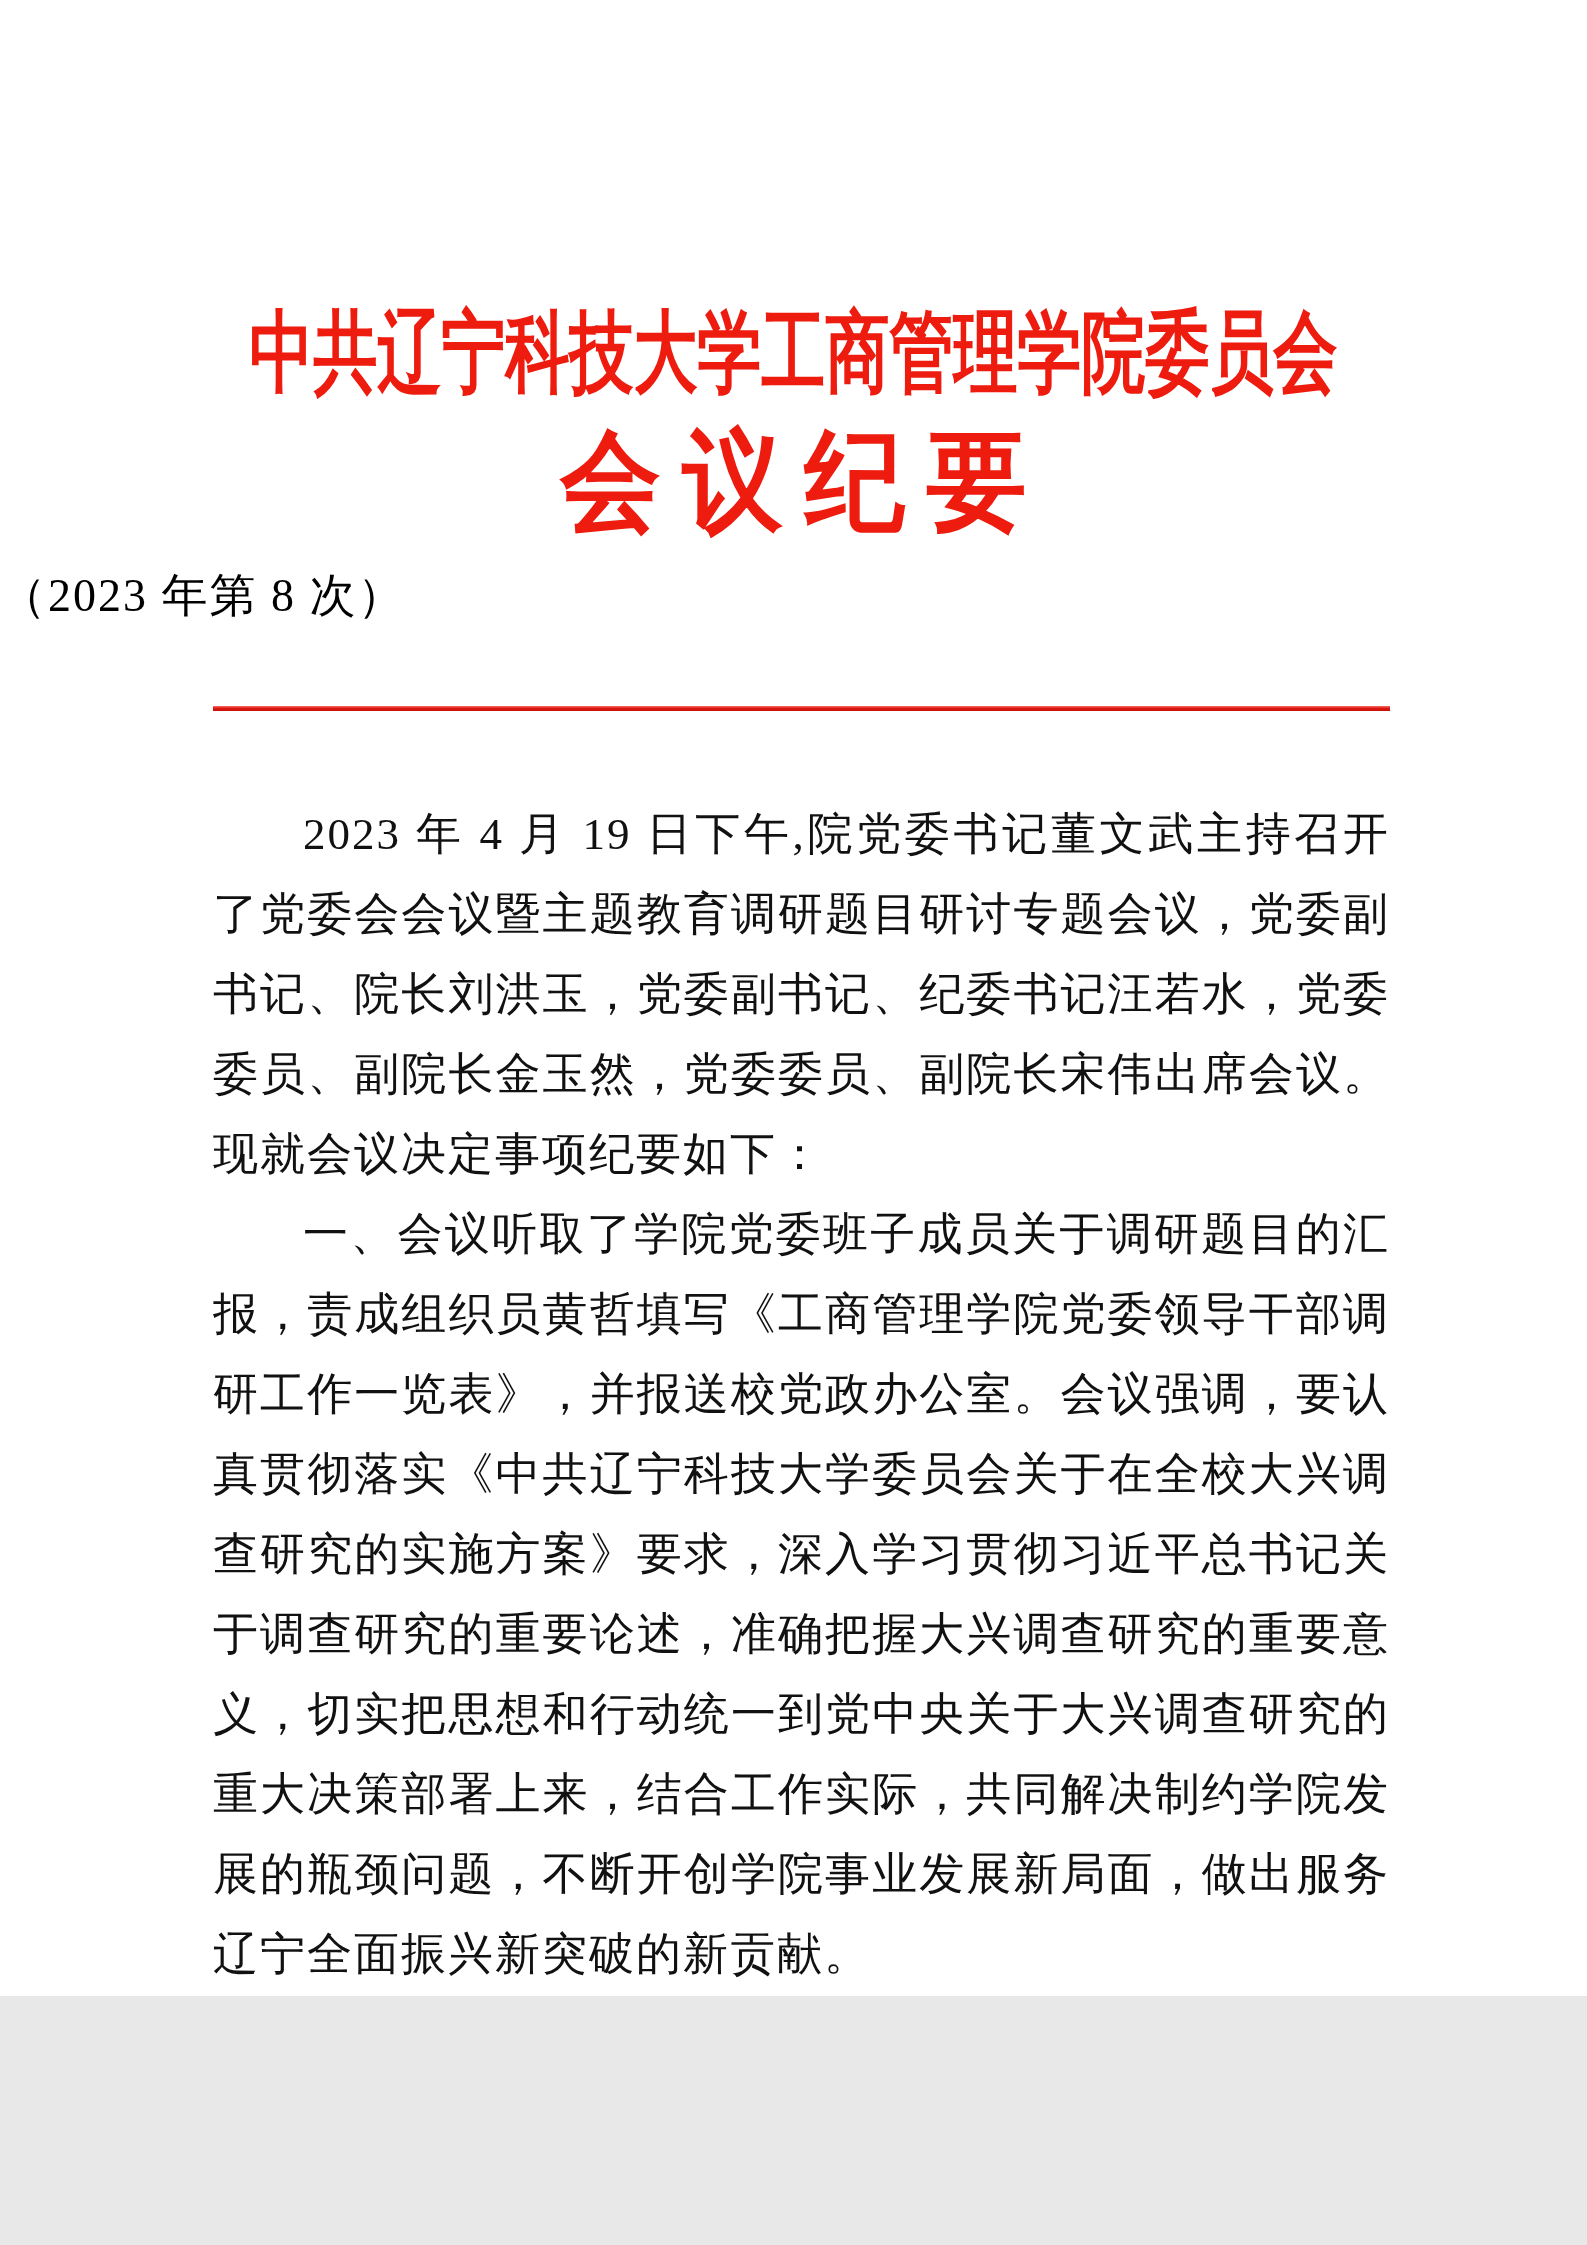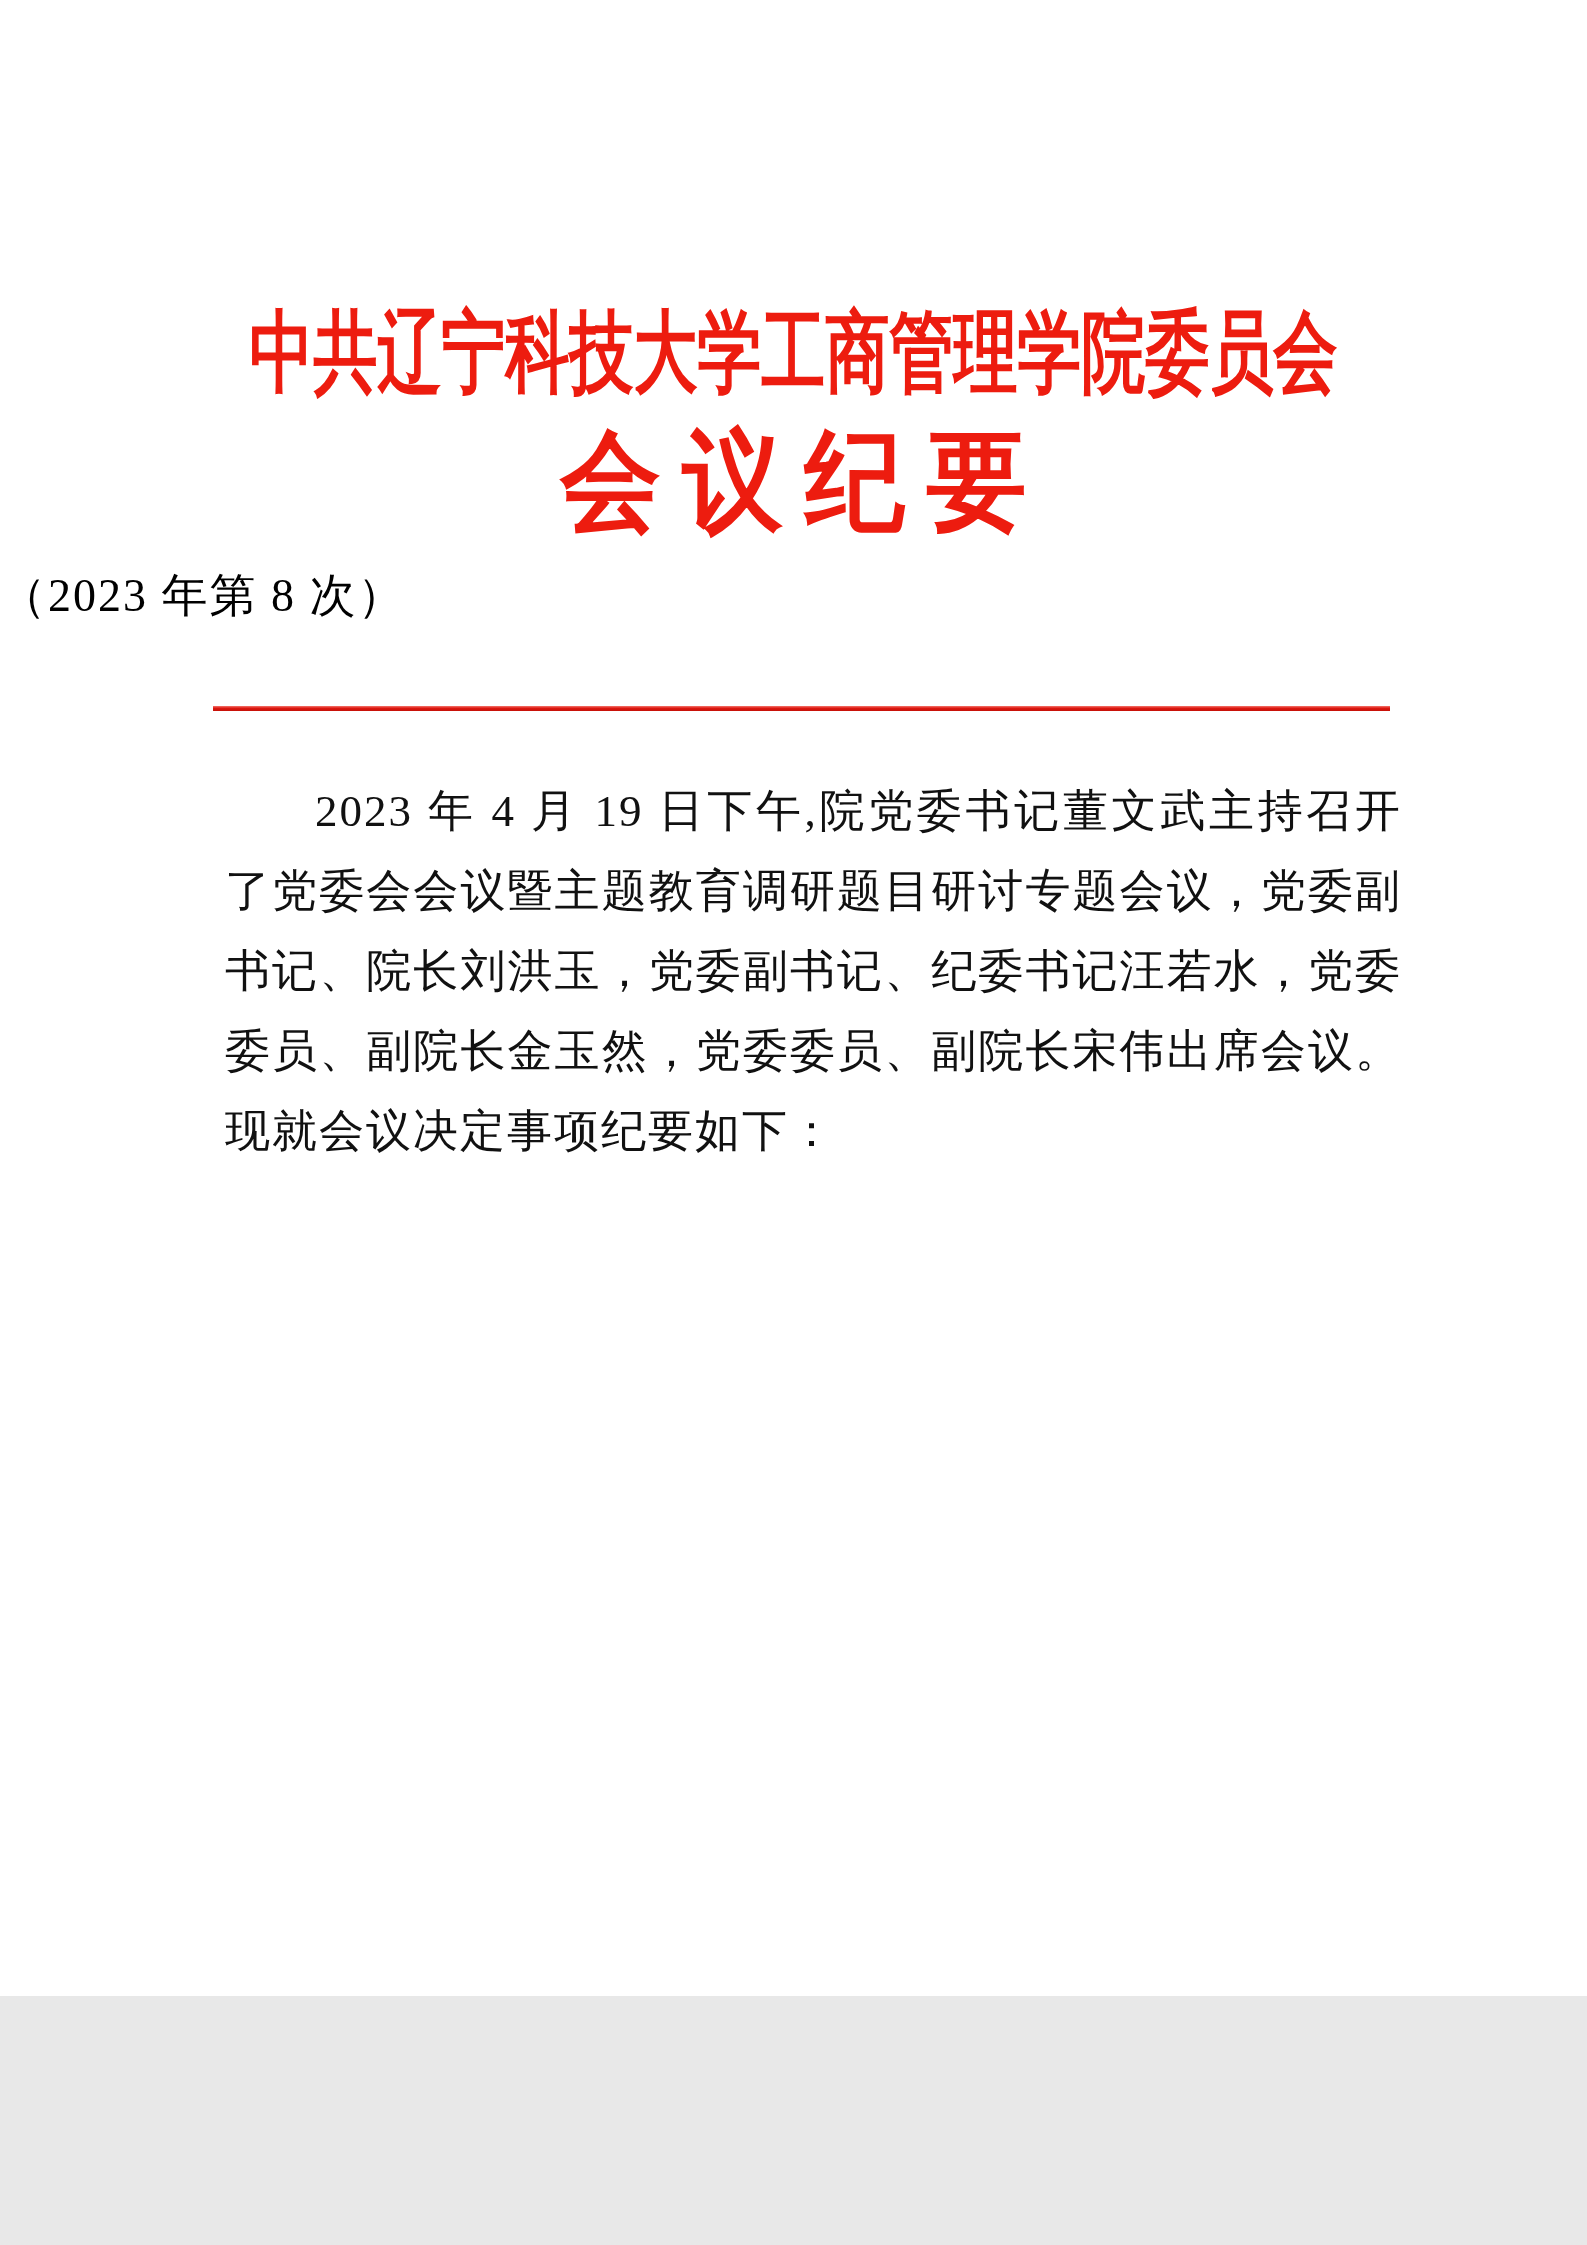--- a/index.html
+++ b/index.html
@@ -61,29 +61,28 @@
   .red-rule {
     position: absolute;
     top: 706px;
     left: 213px;
     width: 1177px;
     height: 5px;
     background: linear-gradient(to bottom, #f4766d 0%, #de1710 45%, #c41108 100%);
   }
   .doc-body {
     position: absolute;
-    top: 771px;
+    top: 794px;
     left: 213px;
     width: 1177px;
     font-size: 45px;
     line-height: 80px;
     letter-spacing: 2px;
     text-align: justify;
     color: #111111;
-    margin-left: 12px;
   }
   .doc-body p {
     margin: 0;
     text-indent: 2em;
   }
   .page-number {
     position: absolute;
     top: 1995px;
     left: 0;
     width: 100%;
@@ -100,17 +99,18 @@
   <div class="title1">中共辽宁科技大学工商管理学院委员会</div>
 
   <div class="title2">会议纪要</div>
 
   <div class="session">（2023 年第 8 次）</div>
 
   <div class="red-rule"></div>
 
   <div class="doc-body">
     <p>2023 年 4 月 19 日下午,院党委书记董文武主持召开了党委会会议暨主题教育调研题目研讨专题会议，党委副书记、院长刘洪玉，党委副书记、纪委书记汪若水，党委委员、副院长金玉然，党委委员、副院长宋伟出席会议。现就会议决定事项纪要如下：</p>
+    <p>一、会议听取了学院党委班子成员关于调研题目的汇报，责成组织员黄哲填写《工商管理学院党委领导干部调研工作一览表》，并报送校党政办公室。会议强调，要认真贯彻落实《中共辽宁科技大学委员会关于在全校大兴调查研究的实施方案》要求，深入学习贯彻习近平总书记关于调查研究的重要论述，准确把握大兴调查研究的重要意义，切实把思想和行动统一到党中央关于大兴调查研究的重大决策部署上来，结合工作实际，共同解决制约学院发展的瓶颈问题，不断开创学院事业发展新局面，做出服务辽宁全面振兴新突破的新贡献。</p>
   </div>
 
   <div class="page-number">1</div>
 
 </div>
 
 </body></html>

